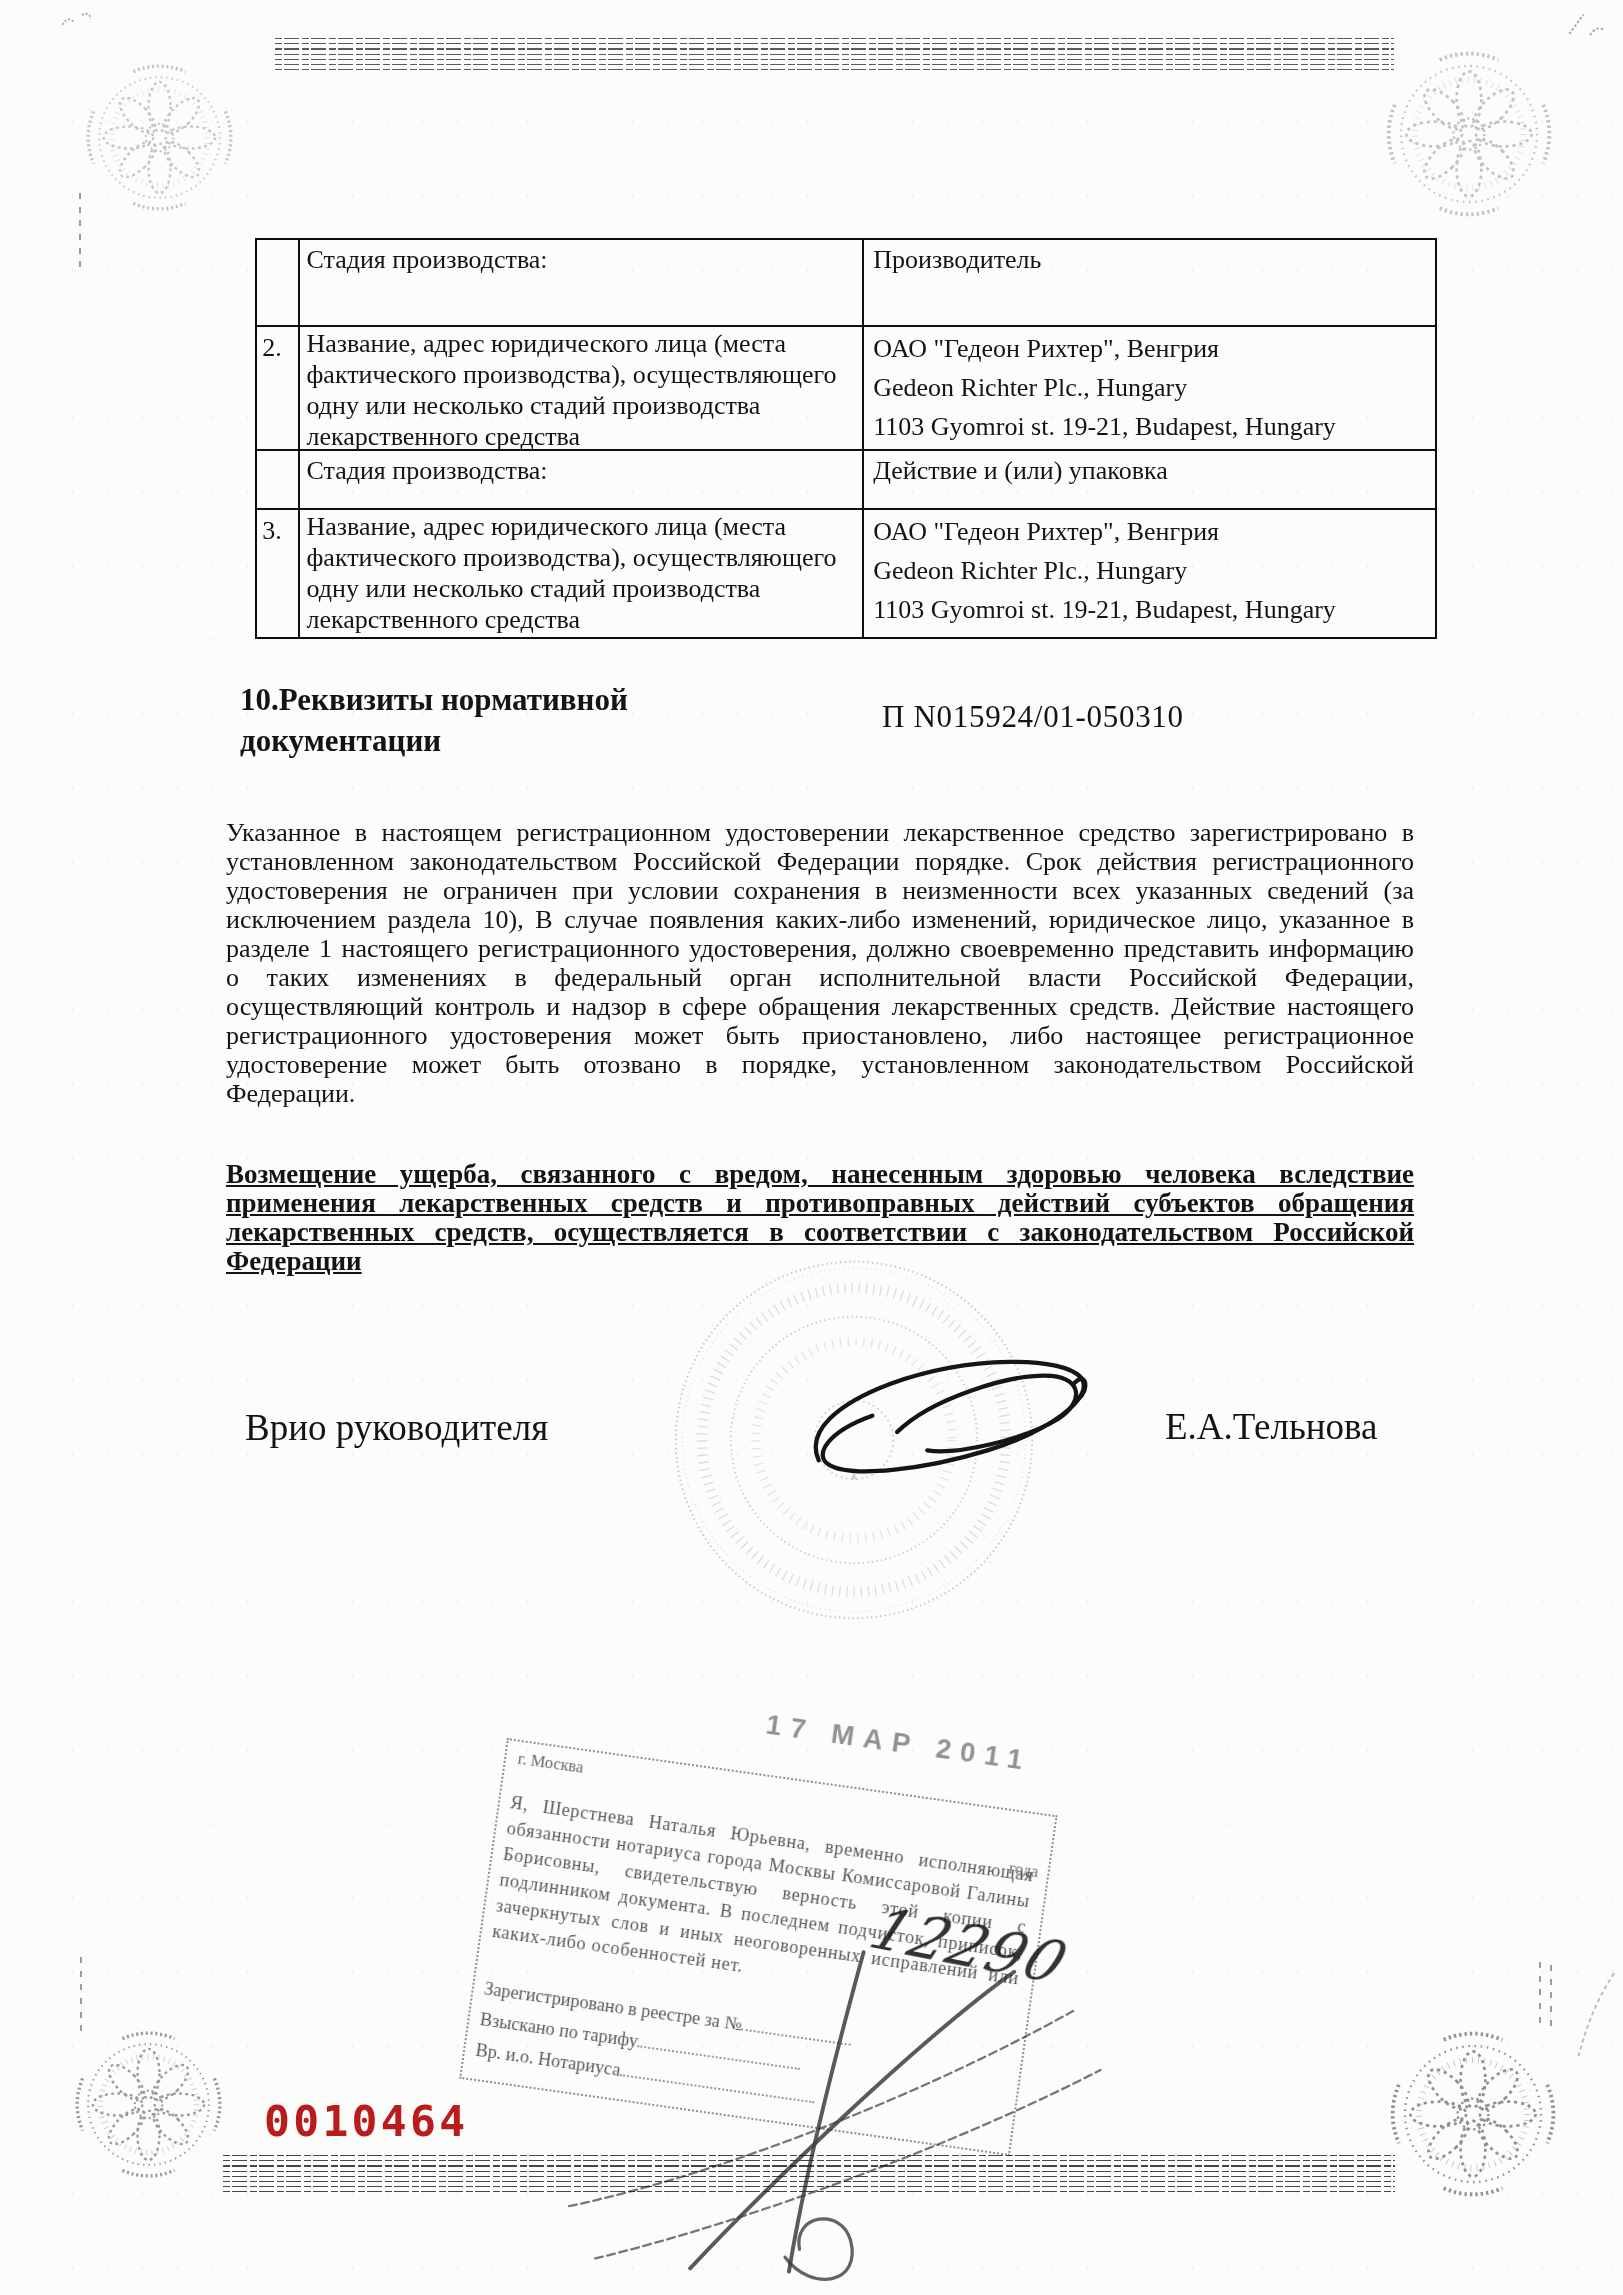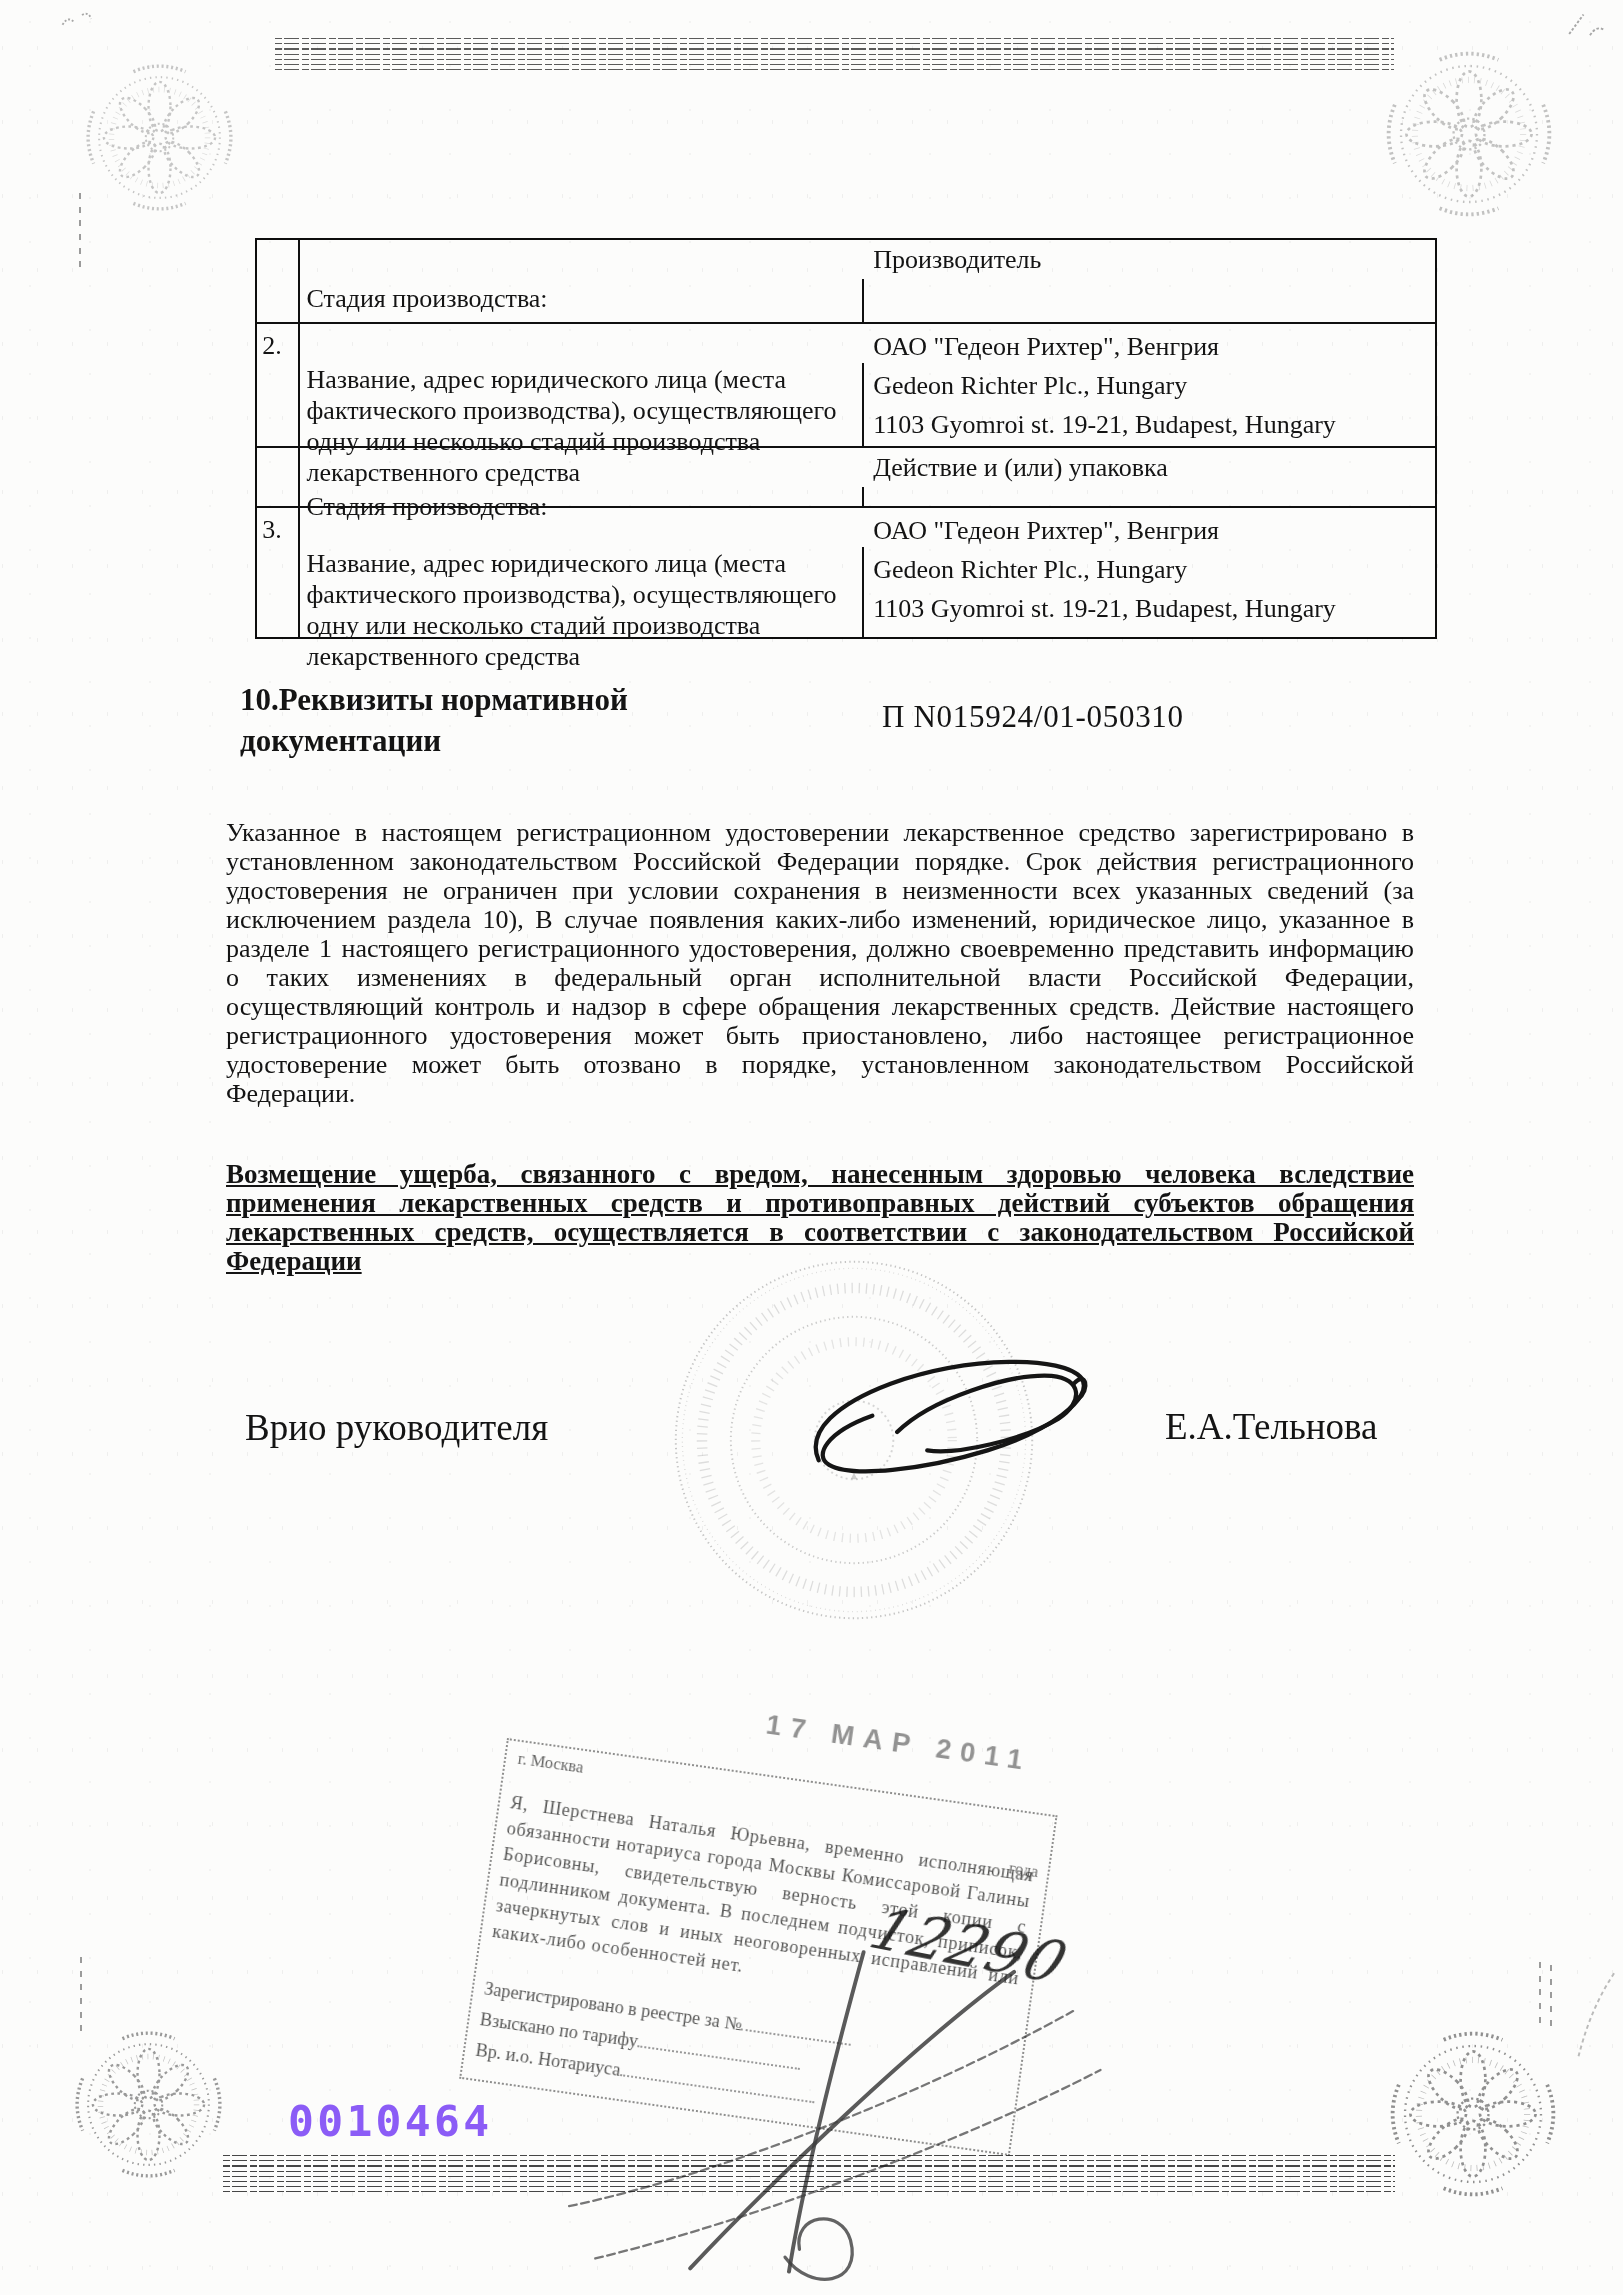--- a/index.html
+++ b/index.html
@@ -38,21 +38,21 @@
   
   .tbl{
     position:absolute;left:255px;top:238px;width:1182px;height:401px;
     border:2.6px solid #0d0d0d;box-sizing:border-box;
     display:flex;flex-direction:column;
     font-size:26px;line-height:1.15;
   }
   .trow{display:flex;box-sizing:border-box;border-bottom:2px solid #101010;}
   .trow:last-child{border-bottom:none;}
   .c-num{width:43px;box-sizing:border-box;border-right:2px solid #101010;padding:6.5px 0 0 5.2px;}
-  .c-label{width:564px;box-sizing:border-box;border-right:2px solid #101010;padding:5.2px 6.5px 0 6.5px;margin-top:39px;}
+  .c-label{width:564px;box-sizing:border-box;border-right:2px solid #101010;padding:5.2px 6.5px 0 6.5px;}
   .c-val{flex:1;box-sizing:border-box;padding:5.2px 3.9px 0 9.2px;}
   .r-head{height:88px;}
   .r-body{height:124px;}
   .r-head2{height:60px;}
   .r-body2{height:129px;border-bottom:none;}
   .r-body .c-label,.r-body2 .c-label{line-height:31px;padding-top:1px;}
   .r-body .c-val,.r-body2 .c-val{line-height:39px;white-space:pre-line;padding-top:2.6px;}
   
   .sec10-h{position:absolute;left:240px;top:679px;width:445px;font-weight:bold;font-size:31px;line-height:41px;}
   .sec10-n{position:absolute;left:882px;top:699px;font-size:31px;letter-spacing:0.7px;}
@@ -90,23 +90,23 @@
   .hw-number{
     position:absolute;left:872px;top:1913px;
     transform:rotate(11deg) skewX(-12deg);
     font-family:"DejaVu Serif", serif;font-style:italic;
     font-size:58px;color:#101010;opacity:.85;filter:blur(0.3px);
     letter-spacing:2px;
   }
   .hw-flourish{position:absolute;left:556px;top:1931px;opacity:.85;}
   
   .serial{
-    position:absolute;left:288px;top:2096px;
+    position:absolute;left:264px;top:2096px;
     font-family:"DejaVu Sans Mono", monospace;font-weight:bold;
-    font-size:43px;letter-spacing:3.3px;color:#8b5cf6;
+    font-size:43px;letter-spacing:3.3px;color:#b91c1c;
   }
   .rosette{position:absolute;pointer-events:none;}
   .corner-noise{position:absolute;opacity:.5;}
 </style>
 </head>
 <body>
 
 <svg width="0" height="0" style="position:absolute">
   <defs>
     <g id="rosette-def">

